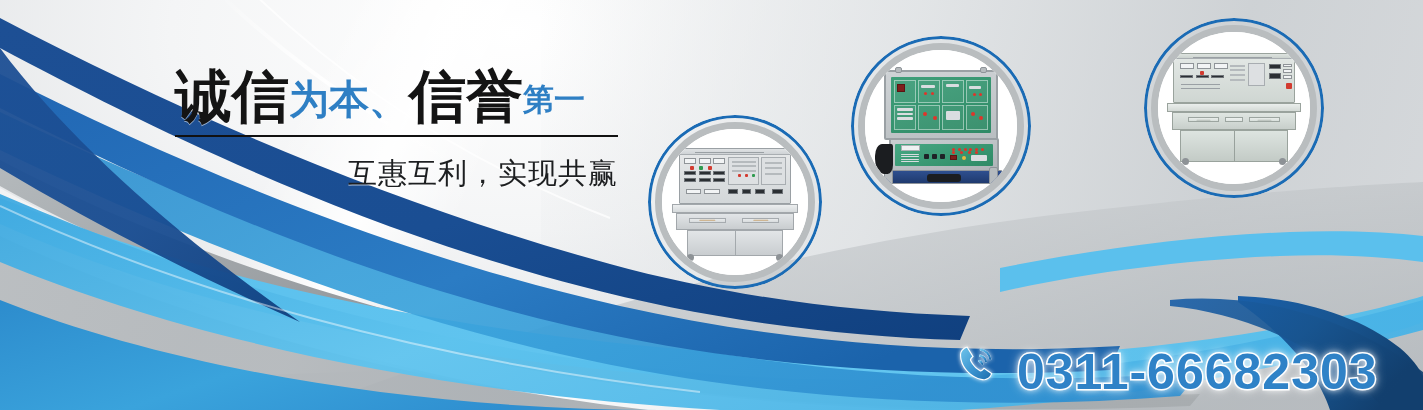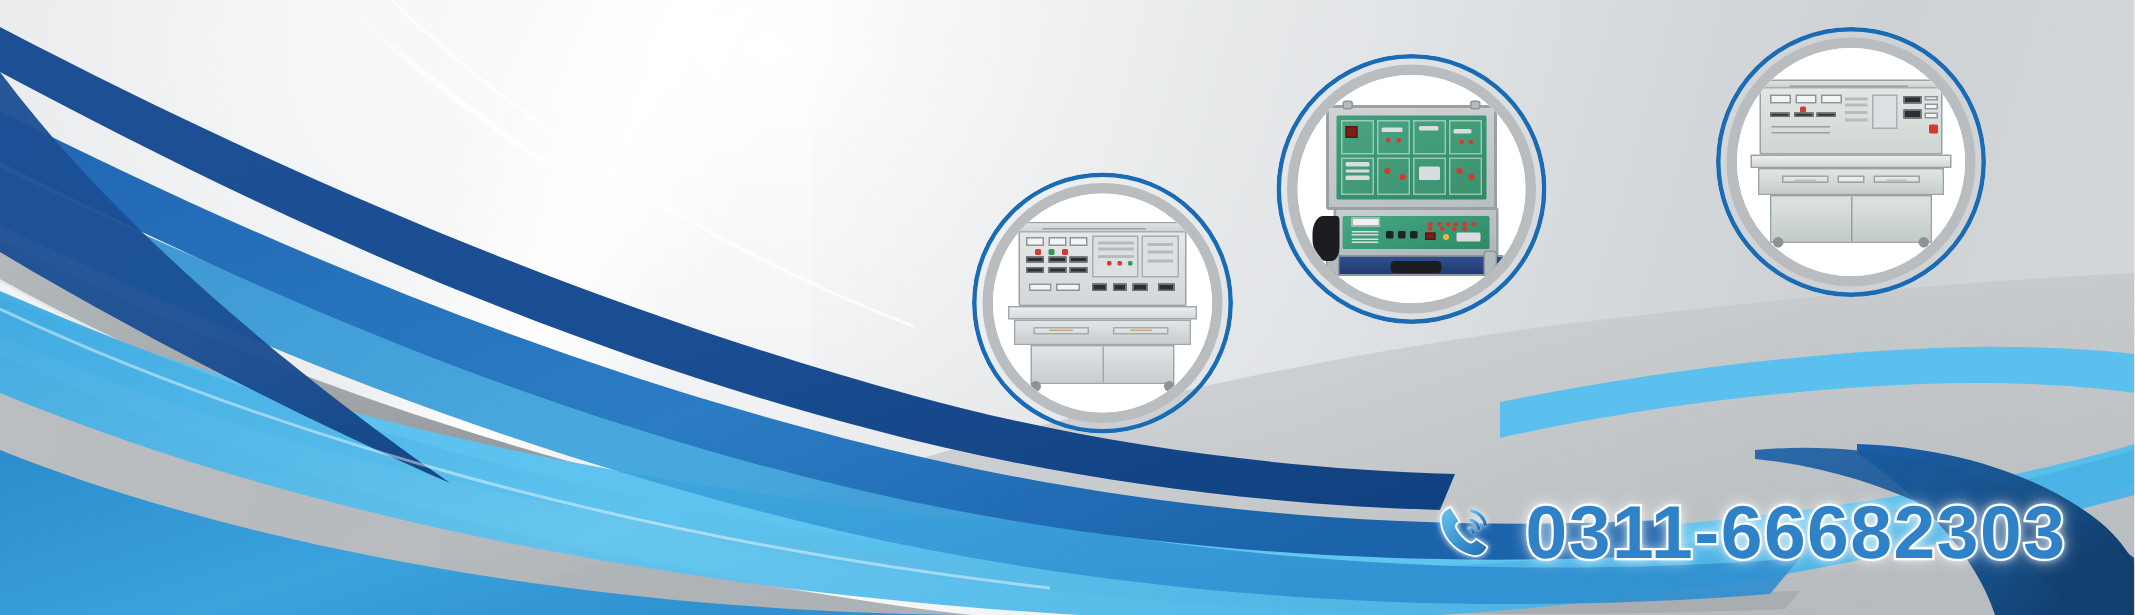--- a/index.html
+++ b/index.html
@@ -203,20 +203,21 @@
   }
   .phone-num{
     font-size:50px;
     font-weight:bold;
     color:#2f82c7;
     letter-spacing:1px;
     white-space:nowrap;
     -webkit-text-stroke:3px #ffffff;
     paint-order:stroke fill;
     text-shadow:0 0 6px rgba(255,255,255,.95),0 0 12px rgba(255,255,255,.8);
+    margin-top:17px;
   }
 </style>
 </head>
 <body>
 
 <div id="banner">
 
   <div class="bg-base"></div>
   <div class="bg-grey-right"></div>
   <div class="bg-sheen"></div>
@@ -312,20 +313,27 @@
     <path d="M1238,296 C1300,298 1360,316 1400,348 C1412,358 1419,368 1423,376 L1423,410
              L1330,410 C1320,378 1290,338 1238,302 Z" fill="url(#gNavyRight)"></path>
     <path d="M1170,300 C1260,292 1350,318 1423,372 L1423,410 L1386,410
              C1330,352 1252,314 1170,306 Z" fill="url(#gNavyRight)" opacity="0.9"></path>
 
     <path d="M215,-10 C300,70 400,140 520,196" stroke="url(#gArcWhite)" stroke-width="4" fill="none"></path>
     <path d="M240,-20 C340,80 460,160 610,218" stroke="rgba(255,255,255,.7)" stroke-width="2" fill="none"></path>
     <path d="M0,206 C180,290 420,360 700,392" stroke="rgba(255,255,255,.45)" stroke-width="2" fill="none"></path>
   </svg>
 
+  <div class="headline-block">
+    <div class="headline">
+      <span class="h-big">诚信</span><span class="h-mid">为本</span><span class="h-mid">、</span><span class="h-big">信誉</span><span class="h-small">第一</span>
+    </div>
+    <div class="rule"></div>
+    <div class="subtitle">互惠互利，实现共赢</div>
+  </div>
 
   <div class="pcircle" style="left:648px;top:115px;width:174px;height:174px;background:transparent;">
     <div class="ring-blue" style="inset:0;border:3px solid #1a6bb5;"></div>
     <div class="ring-grey" style="inset:7px;">
       <div class="photo">
         <div class="bench" style="width:128px;height:112px;">
 
           <div class="panel" style="top:2px;width:112px;height:56px;">
             <div class="panel-top"></div>
             <div class="txtline" style="left:14%;top:5%;width:62%;"></div>

